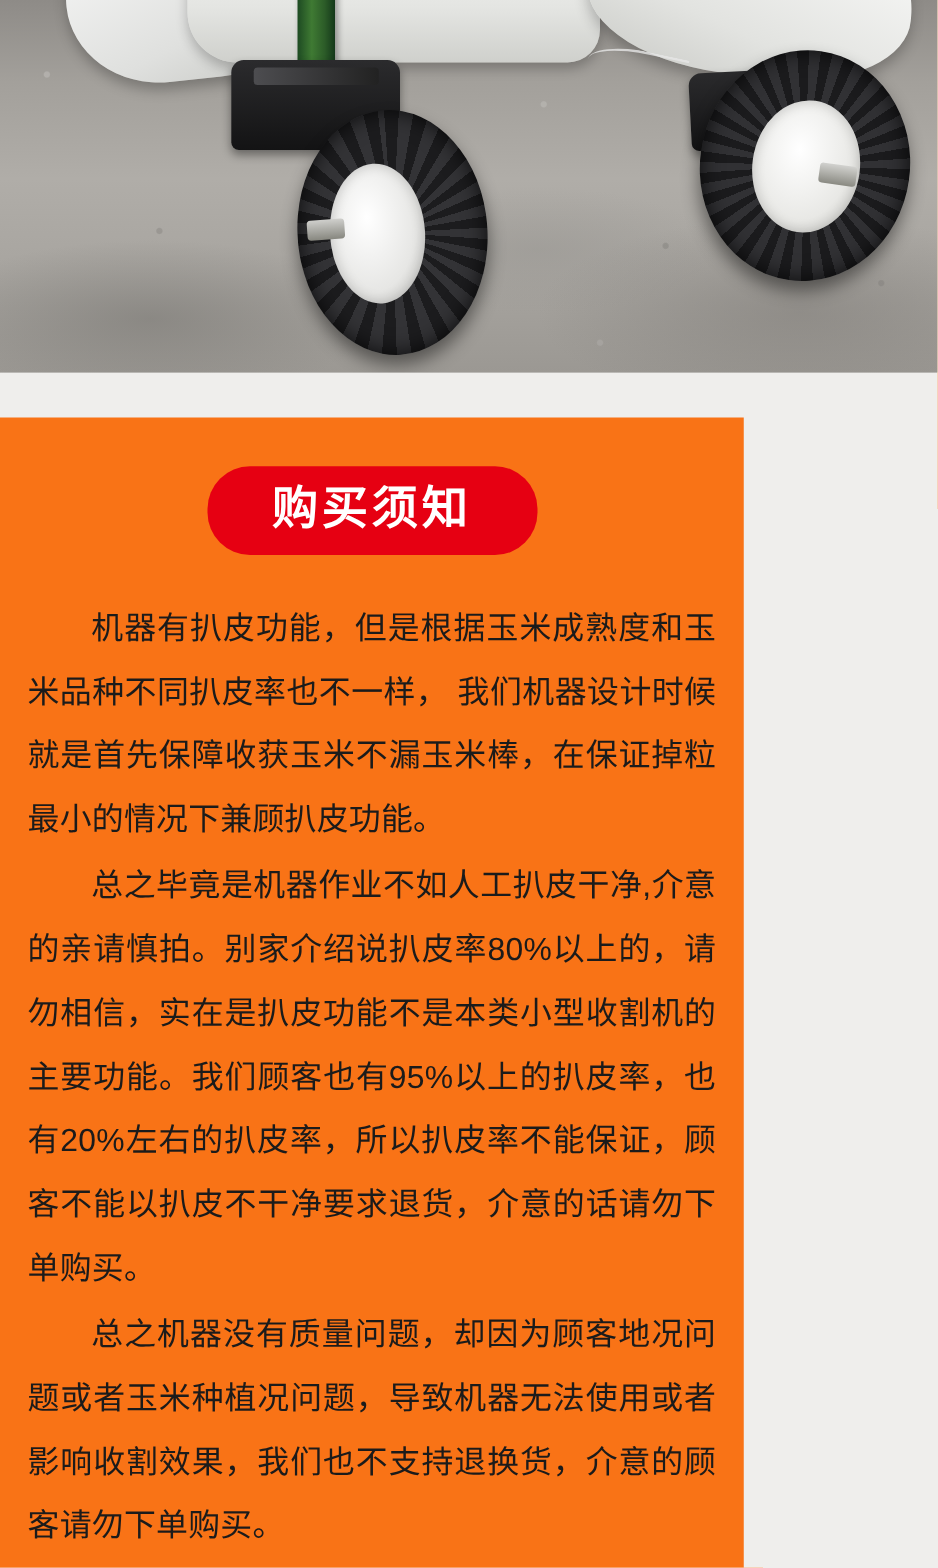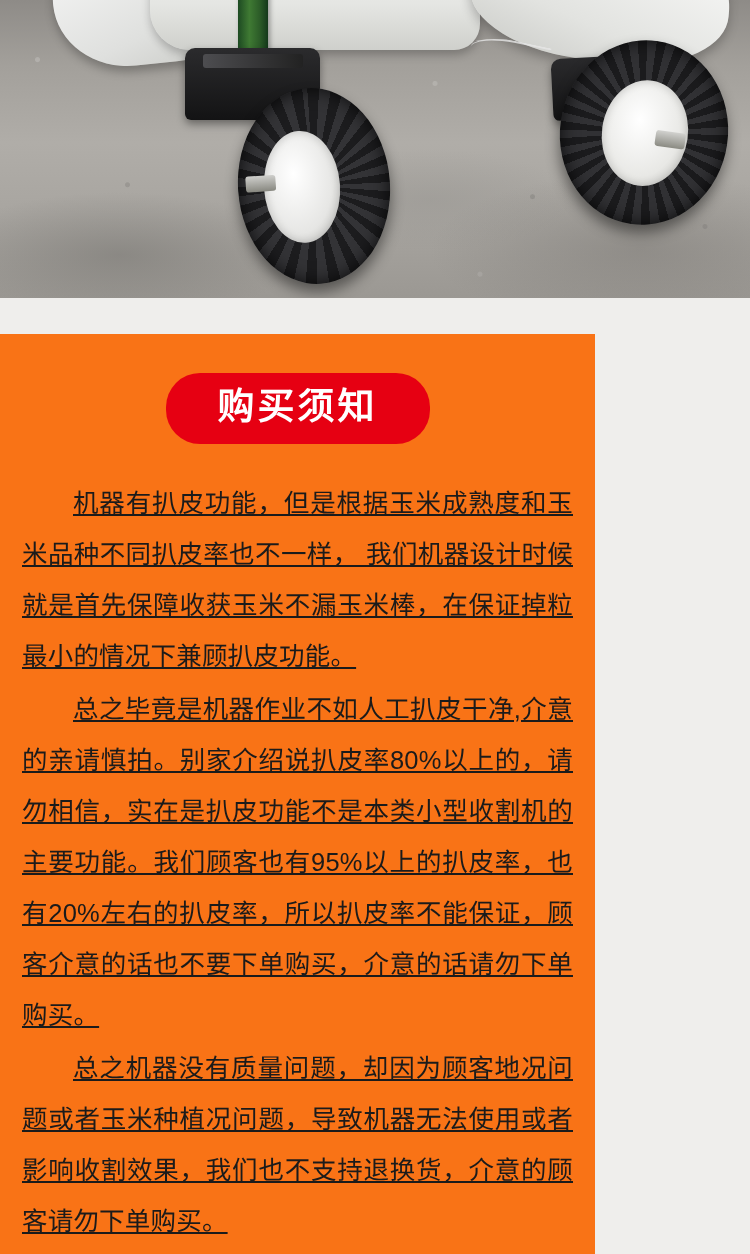--- a/index.html
+++ b/index.html
@@ -205,21 +205,20 @@
     margin: 34px 22px 0 22px;
     font-size: 25.5px;
     line-height: 51px;
     color: #1b1b1b;
     text-align: justify;
     letter-spacing: 0.2px;
   }
   .body-text p {
     margin: 0 0 2px 0;
     text-indent: 2em;
-    text-decoration: underline;
   }
 </style>
 </head>
 <body>
 
 <div class="page">
 
   <div class="photo">
     <div class="ground"></div>
     <div class="speckles"></div>
@@ -243,18 +242,18 @@
     </div>
   </div>
 
   <div class="content">
     <div class="badge-wrap">
       <span class="badge">购买须知</span>
     </div>
 
     <div class="body-text">
       <p>机器有扒皮功能，但是根据玉米成熟度和玉米品种不同扒皮率也不一样， 我们机器设计时候就是首先保障收获玉米不漏玉米棒，在保证掉粒最小的情况下兼顾扒皮功能。</p>
-      <p>总之毕竟是机器作业不如人工扒皮干净,介意的亲请慎拍。别家介绍说扒皮率80%以上的，请勿相信，实在是扒皮功能不是本类小型收割机的主要功能。我们顾客也有95%以上的扒皮率，也有20%左右的扒皮率，所以扒皮率不能保证，顾客介意的话也不要下单购买，介意的话请勿下单购买。</p>
+      <p>总之毕竟是机器作业不如人工扒皮干净,介意的亲请慎拍。别家介绍说扒皮率80%以上的，请勿相信，实在是扒皮功能不是本类小型收割机的主要功能。我们顾客也有95%以上的扒皮率，也有20%左右的扒皮率，所以扒皮率不能保证，顾客不能以扒皮不干净要求退货，介意的话请勿下单购买。</p>
       <p>总之机器没有质量问题，却因为顾客地况问题或者玉米种植况问题，导致机器无法使用或者影响收割效果，我们也不支持退换货，介意的顾客请勿下单购买。</p>
     </div>
   </div>
 
 </div>
 
 </body></html>

